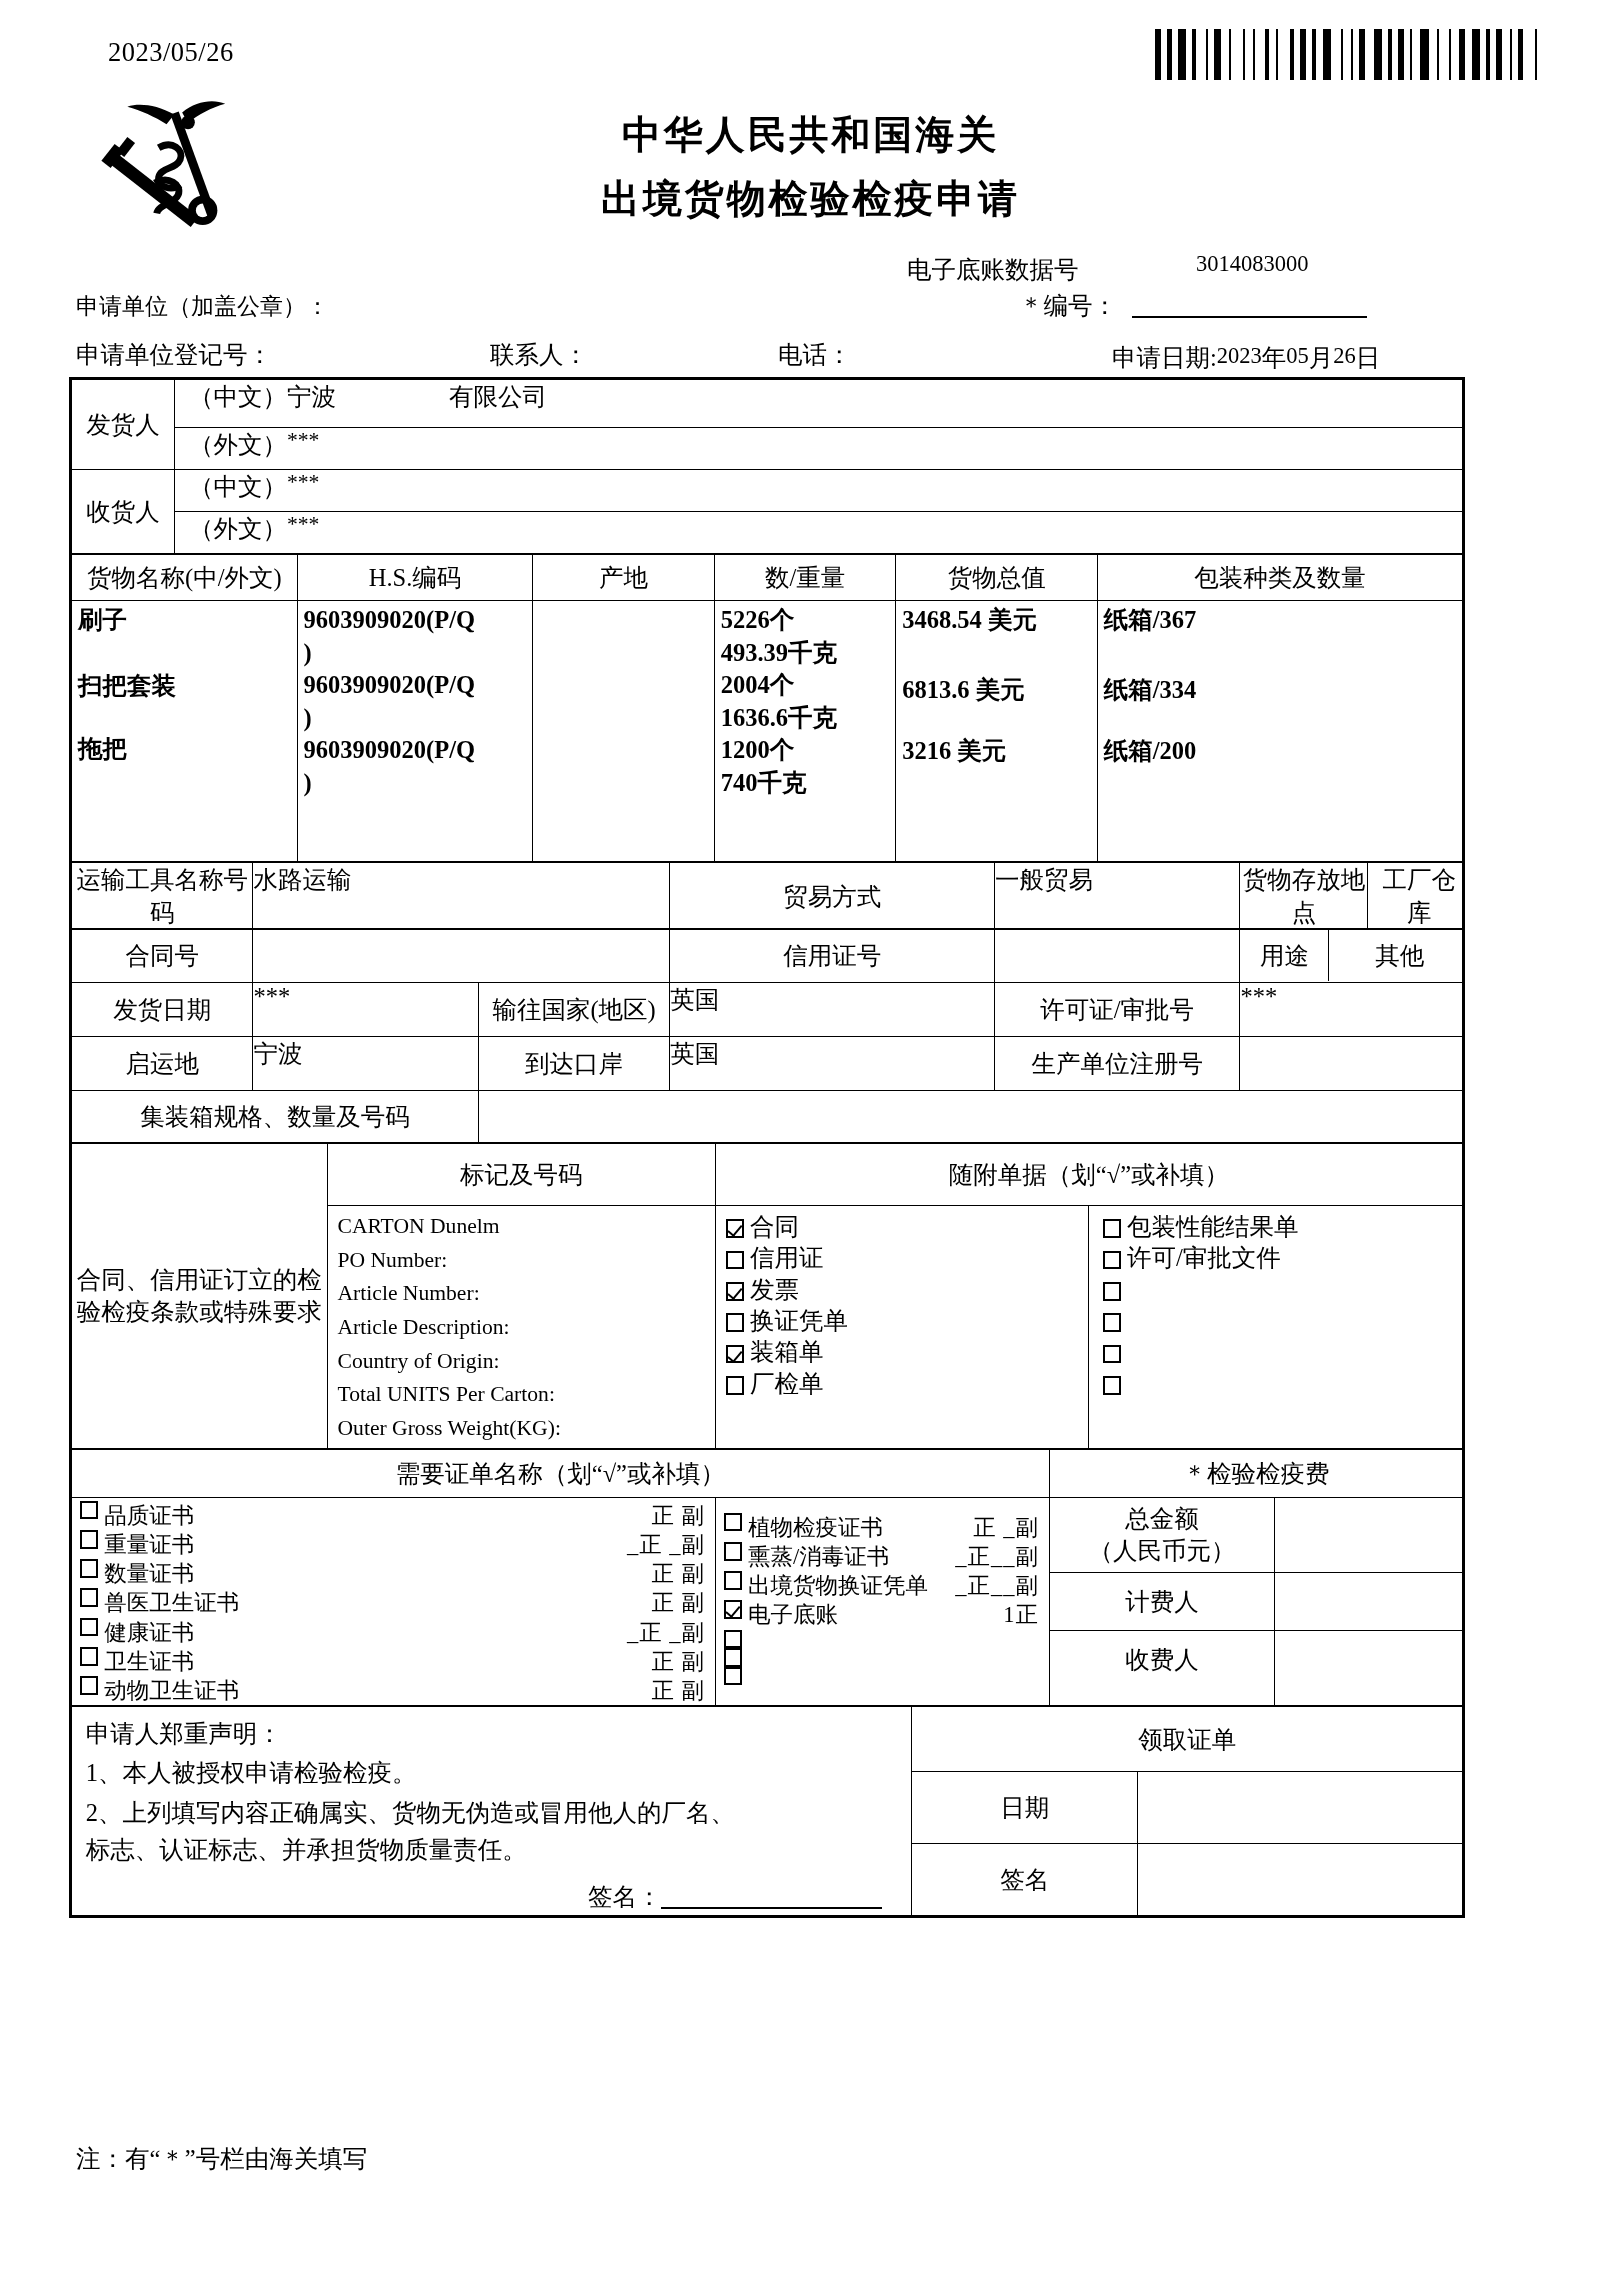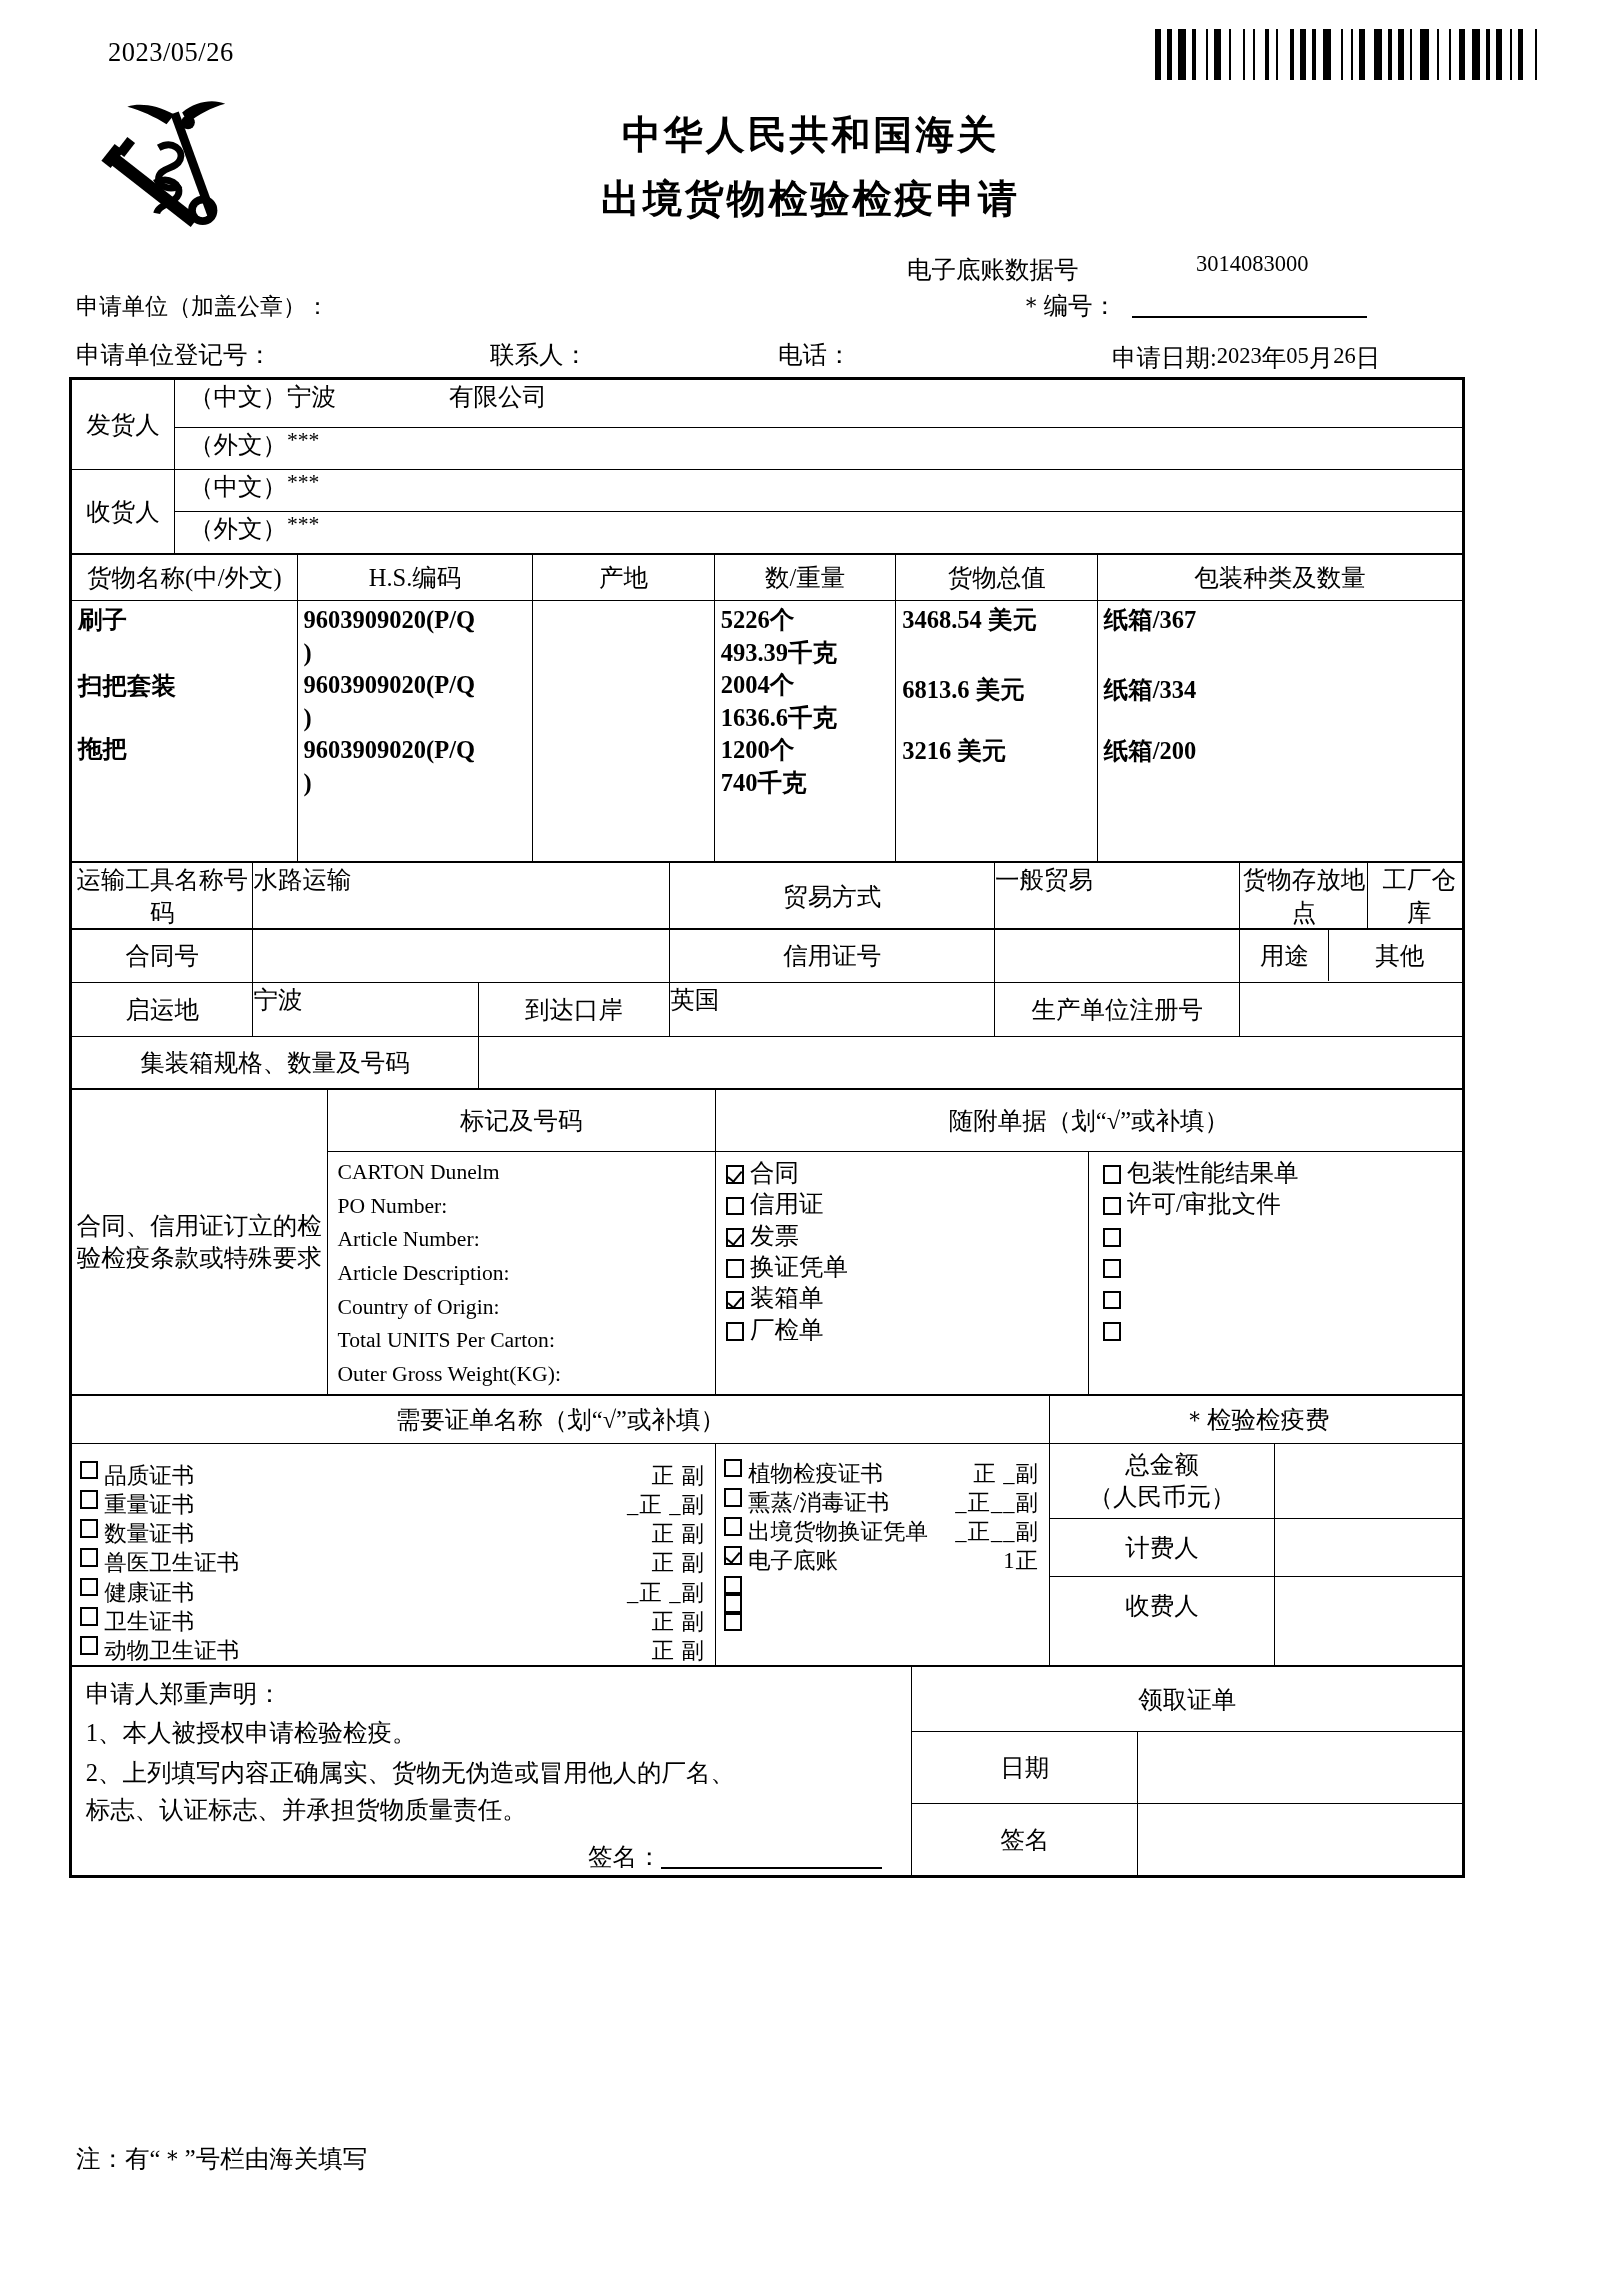--- a/index.html
+++ b/index.html
@@ -359,20 +359,28 @@
                 <tbody>
                   <tr>
                     <td style="border:none;border-right:1px solid #000;text-align:center;vertical-align:middle;height:51px;width:88px">用途</td>
                     <td style="border:none;padding-left:7.8px;vertical-align:middle">其他</td>
                   </tr>
                 </tbody>
               </table>
             </td>
       </tr>
       <tr>
+        <td class="lbl" style="height:53px">发货日期</td>
+        <td class="val">***</td>
+        <td class="lbl">输往国家(地区)</td>
+        <td colspan="2" class="val">英国</td>
+        <td class="lbl">许可证/审批号</td>
+        <td class="val">***</td>
+      </tr>
+      <tr>
         <td class="lbl" style="height:53px">启运地</td>
         <td class="val">宁波</td>
         <td class="lbl">到达口岸</td>
         <td colspan="2" class="val">英国</td>
         <td class="lbl">生产单位注册号</td>
         <td class="val"></td>
       </tr>
       <tr>
         <td colspan="2" class="lbl" style="height:51px">集装箱规格、数量及号码</td>
         <td colspan="5" class="val"></td>
@@ -437,21 +445,21 @@
           <col style="width:333px">
           <col style="width:225px">
           <col style="width:187px">
         </colgroup>
       <tbody>
           <tr>
         <td colspan="3" class="center-m" style="height:47px">需要证单名称（划“√”或补填）</td>
         <td colspan="2" class="center-m">＊检验检疫费</td>
       </tr>
       <tr>
-        <td colspan="2" style="padding-top:17px">
+        <td colspan="2" style="padding-top:3px">
           <div id="cert-left">
                 <div class="certrow">
                   <span class="cb"></span>
                   <span class="nm">品质证书</span>
                   <span class="sp"></span>
                   <span class="qt">正  副</span>
                 </div>
                 <div class="certrow">
                   <span class="cb"></span>
                   <span class="nm">重量证书</span>

